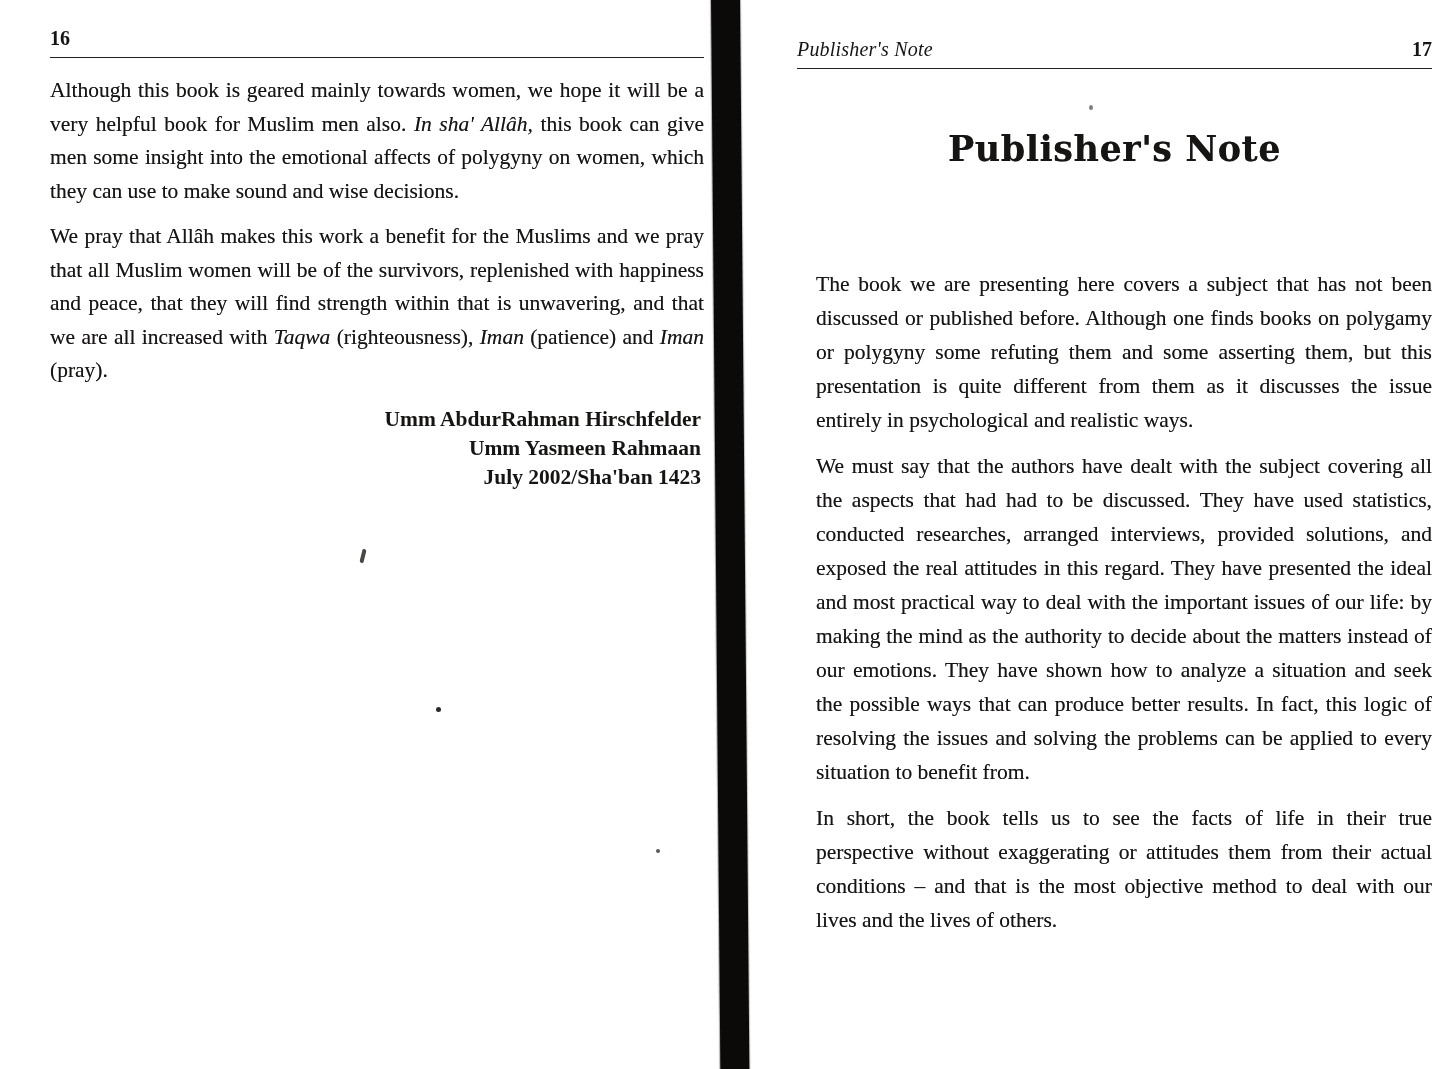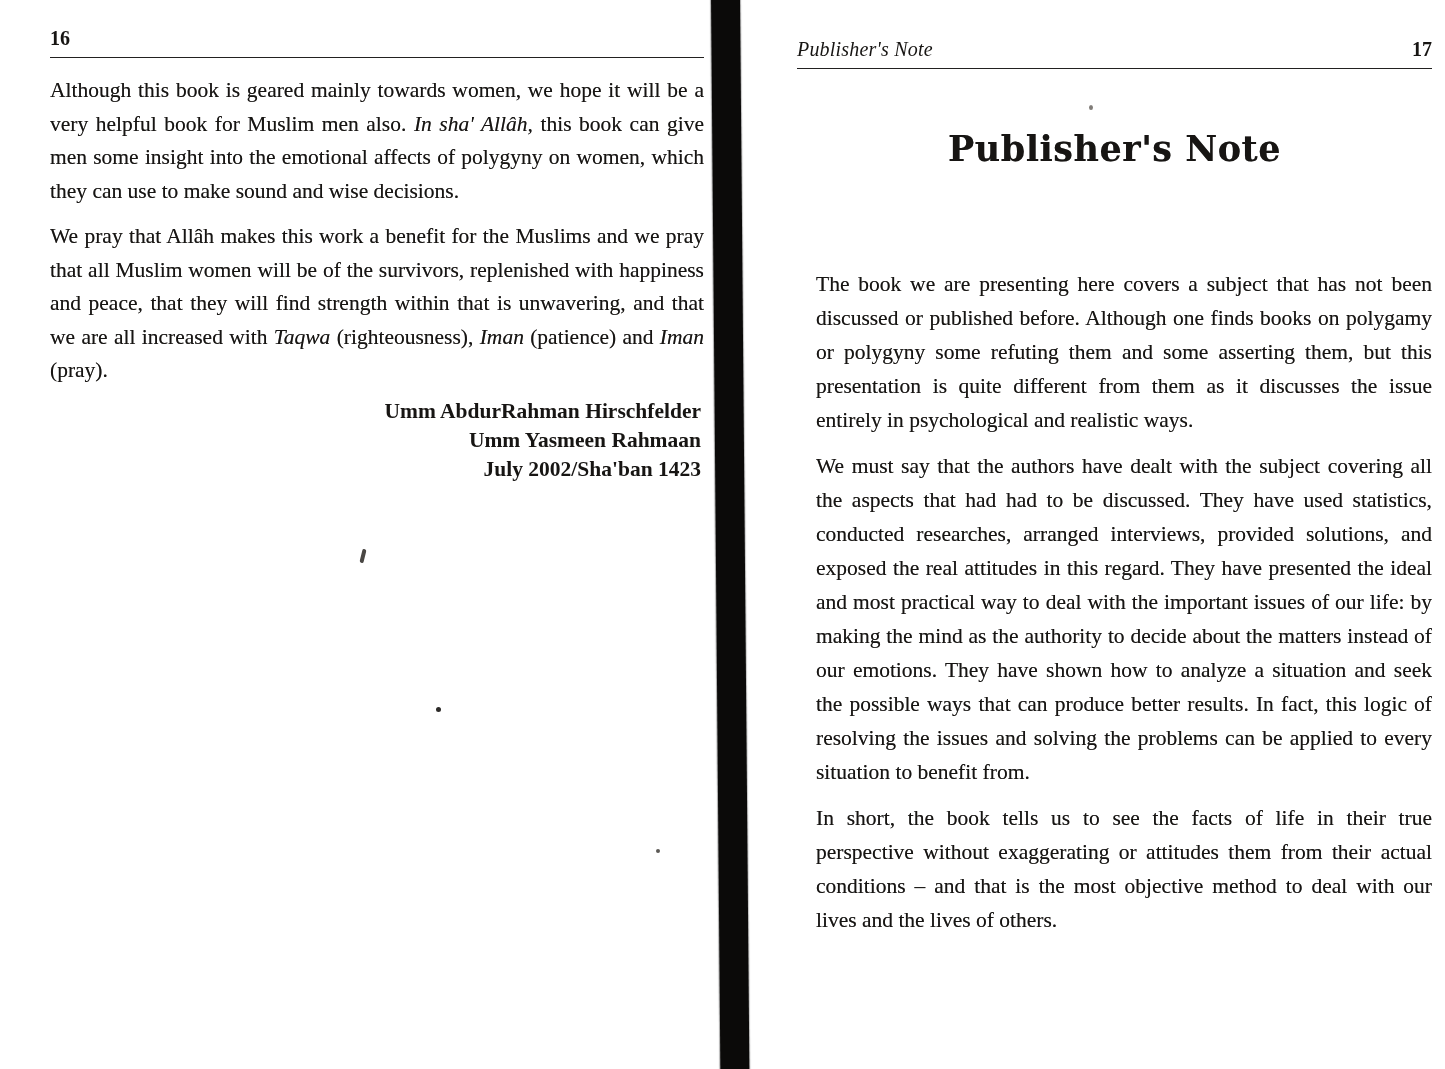--- a/index.html
+++ b/index.html
@@ -48,21 +48,21 @@
   .body-copy p {
     font-size: 21.5px;
     line-height: 33.5px;
     text-align: justify;
     margin-top: 12px;
     text-shadow: 0 0 0.5px rgba(20,18,16,0.55);
   }
   .body-copy p:first-child { margin-top: 0; }
   .body-copy em { }
   .signature {
-    margin-top: 9px;
+    margin-top: 17px;
     text-align: right;
     font-weight: 700;
     font-size: 21.5px;
     line-height: 29px;
     padding-right: 3px;
   }
   .note-title {
     margin-top: 56px;
     text-align: center;
     font-family: "DejaVu Serif", "Liberation Serif", serif;

